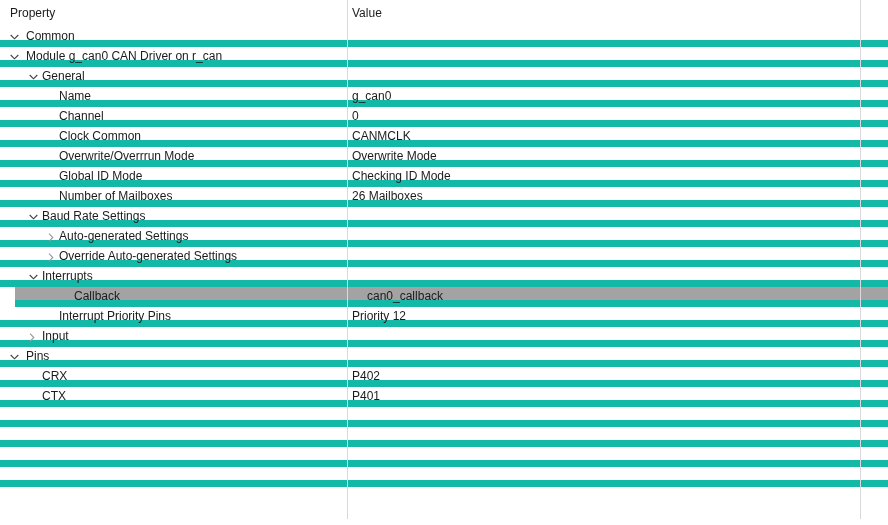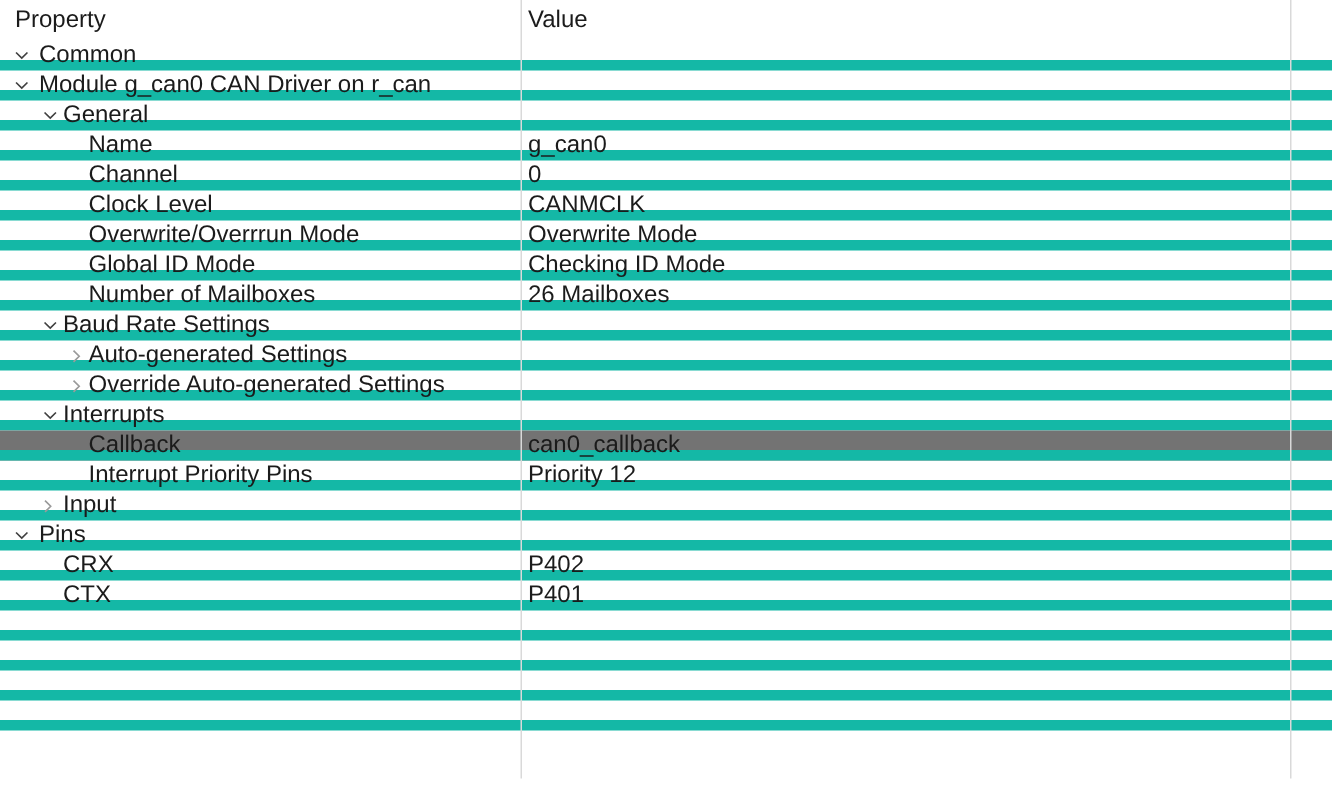--- a/index.html
+++ b/index.html
@@ -2,33 +2,33 @@
 <html><head>
 <meta charset="utf-8">
 <style>
   html,body { margin:0; padding:0; background:#ffffff; }
   .screen {
     position:relative;
     width:888px; height:525px;
     background:#ffffff;
     overflow:hidden;
     font-family:"Liberation Sans", sans-serif;
-    font-size:16px;
+    font-size:12px;
     color:#1b1b1b;
     cursor:default;
     -webkit-font-smoothing:antialiased;
   }
   .header { position:absolute; top:0; left:0; width:888px; height:27px; background:#ffffff; z-index:2; }
   .hcell { position:absolute; top:0; height:27px; line-height:27px; white-space:nowrap; }
   .hcell.prop-col { left:10px; }
   .hcell.val-col  { left:352px; }
 
   .rows { position:absolute; top:27px; left:0; width:888px; z-index:1; }
   .row { position:relative; height:20px; box-sizing:border-box; border-bottom:7px solid #14b8a6; background:transparent; }
-  .row.selected { background:#737373; }
+  .row.selected { background:#a3a3a3;margin-left:15px; }
   .row.partial { height:12px; border-bottom:none; }
 
   .prop, .val { position:absolute; top:0; height:19px; line-height:19px; white-space:nowrap; }
   .prop.lvl0 { left:26px; }
   .prop.lvl1 { left:42px; }
   .prop.lvl2 { left:59px; }
   .val { left:352px; }
 
   .chev { position:absolute; top:0; height:20px; width:12px; display:flex; align-items:center; justify-content:flex-start; }
   .chev.lvl0 { left:10px; }
@@ -76,21 +76,21 @@
       </div>
       <div class="row">
         <span class="prop lvl2">Name</span>
         <span class="val">g_can0</span>
       </div>
       <div class="row">
         <span class="prop lvl2">Channel</span>
         <span class="val">0</span>
       </div>
       <div class="row">
-        <span class="prop lvl2">Clock Level</span>
+        <span class="prop lvl2">Clock Common</span>
         <span class="val">CANMCLK</span>
       </div>
       <div class="row">
         <span class="prop lvl2">Overwrite/Overrrun Mode</span>
         <span class="val">Overwrite Mode</span>
       </div>
       <div class="row">
         <span class="prop lvl2">Global ID Mode</span>
         <span class="val">Checking ID Mode</span>
       </div>

